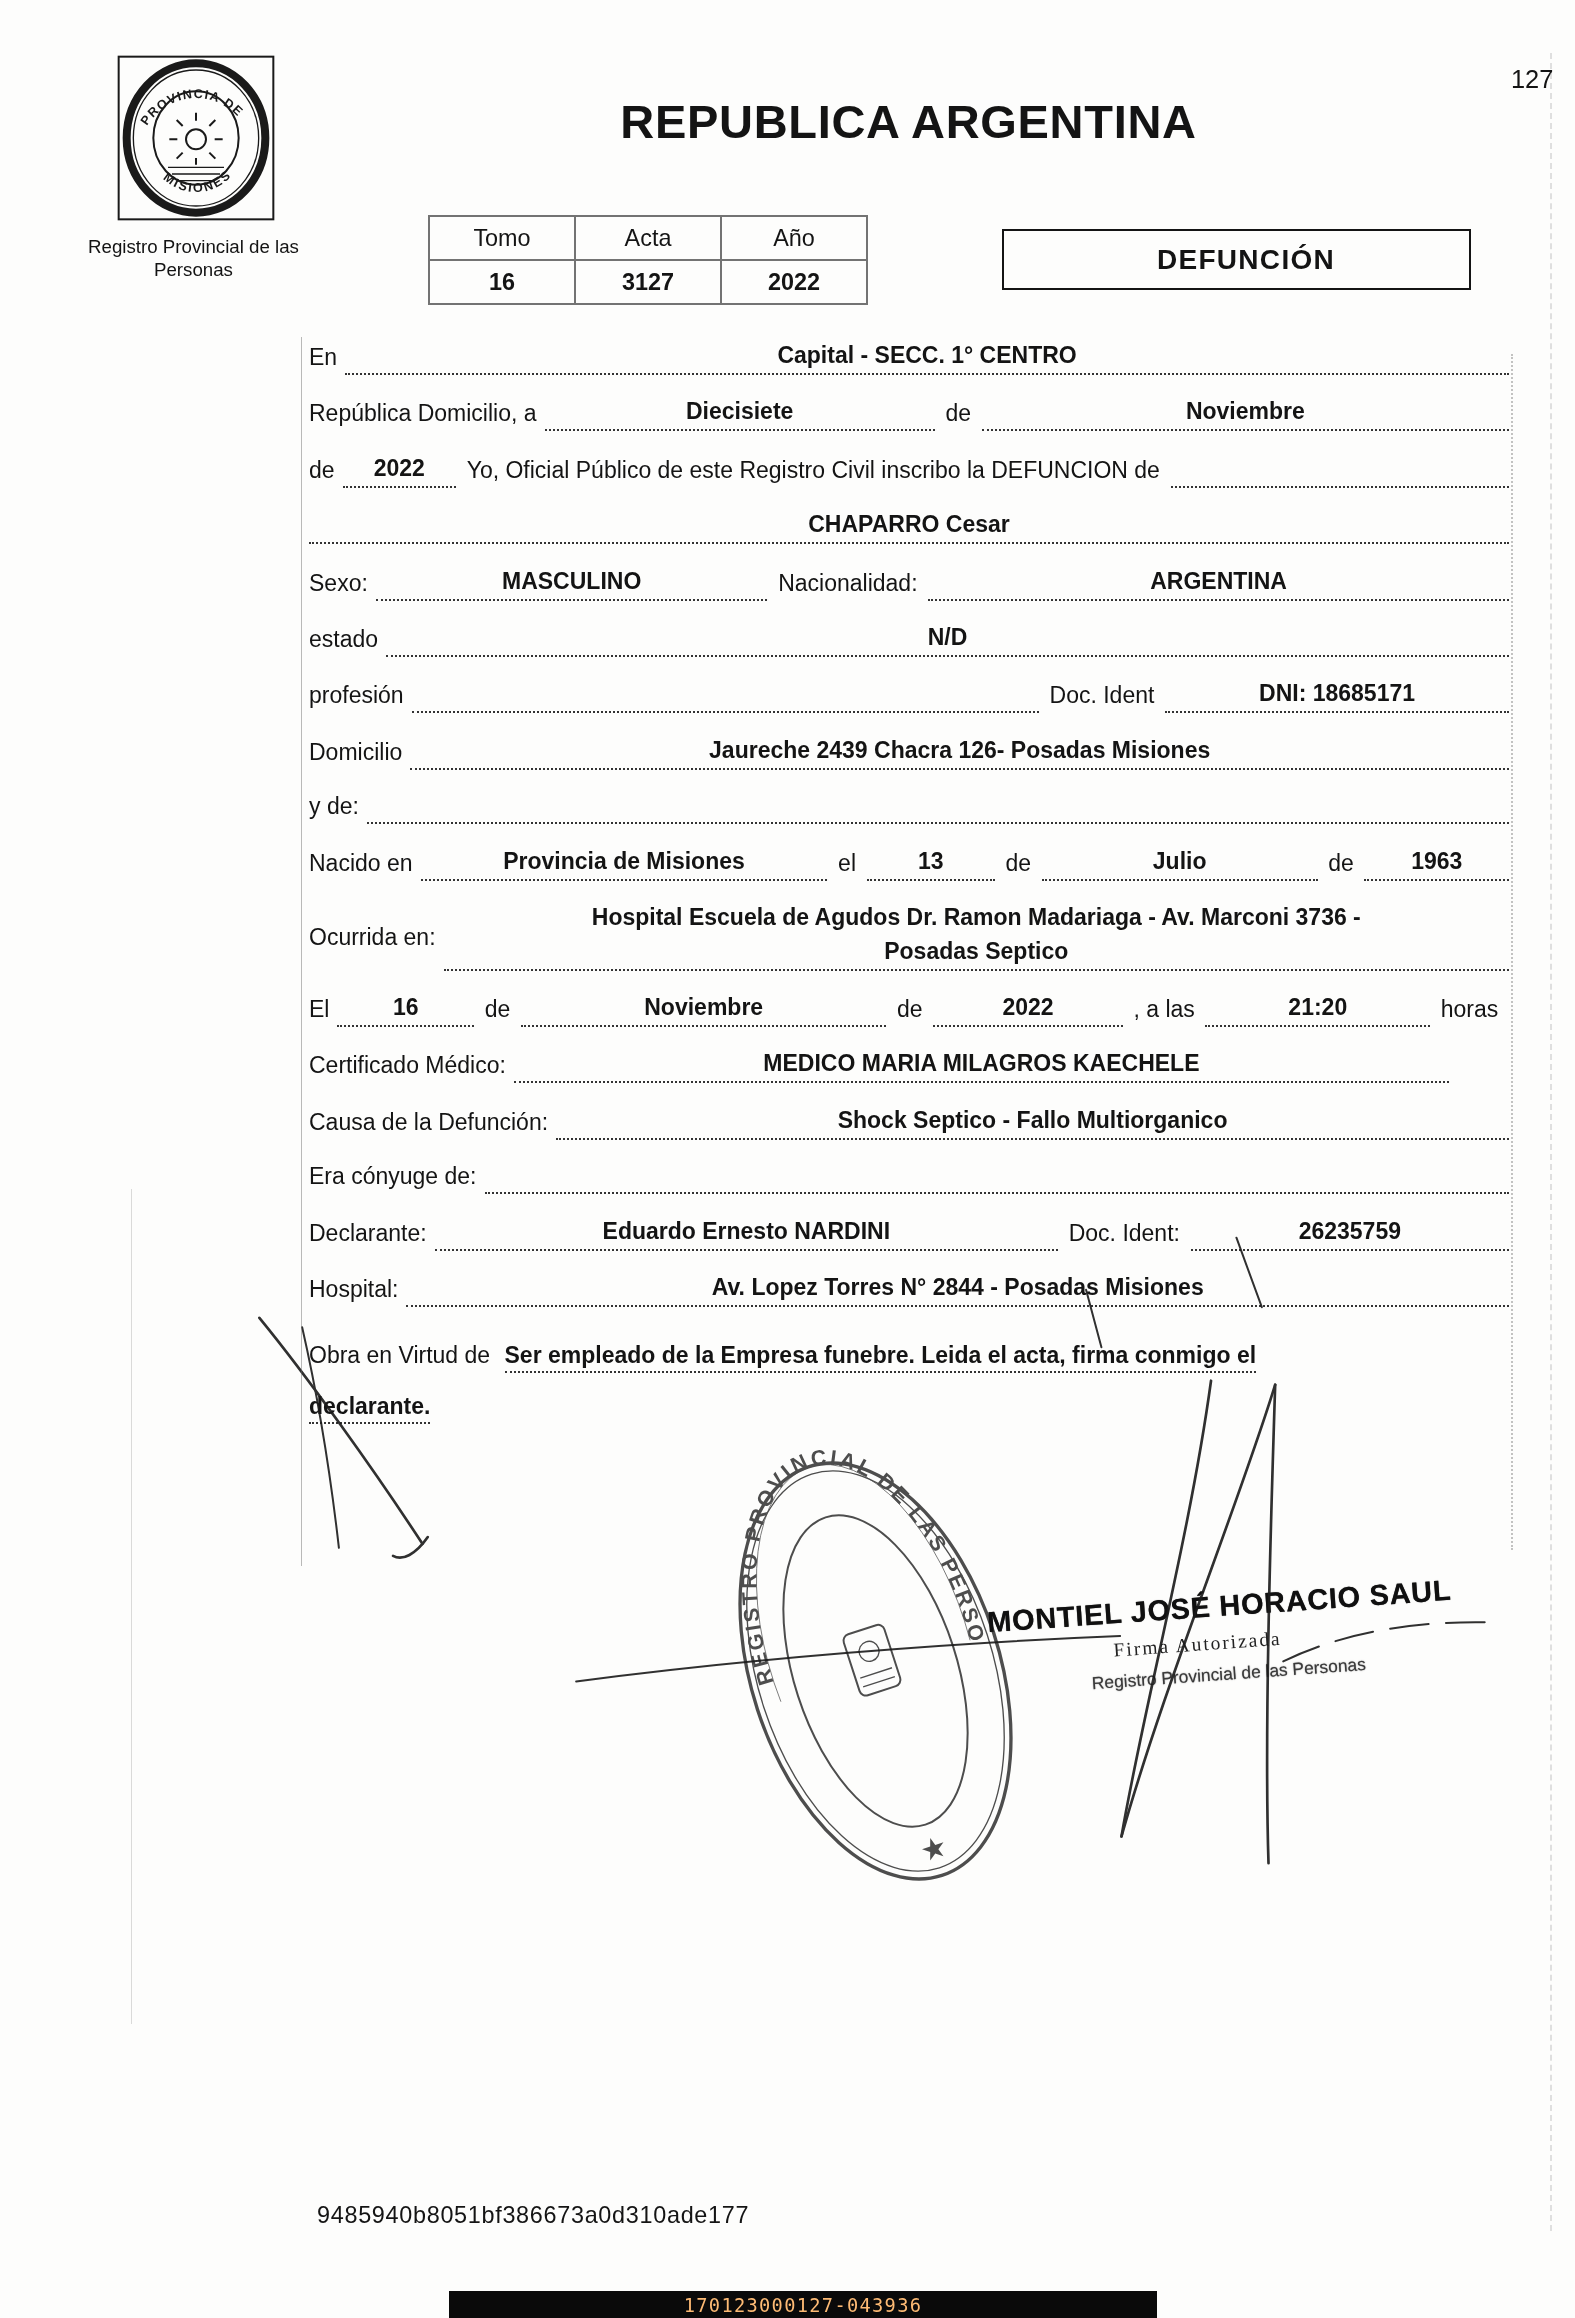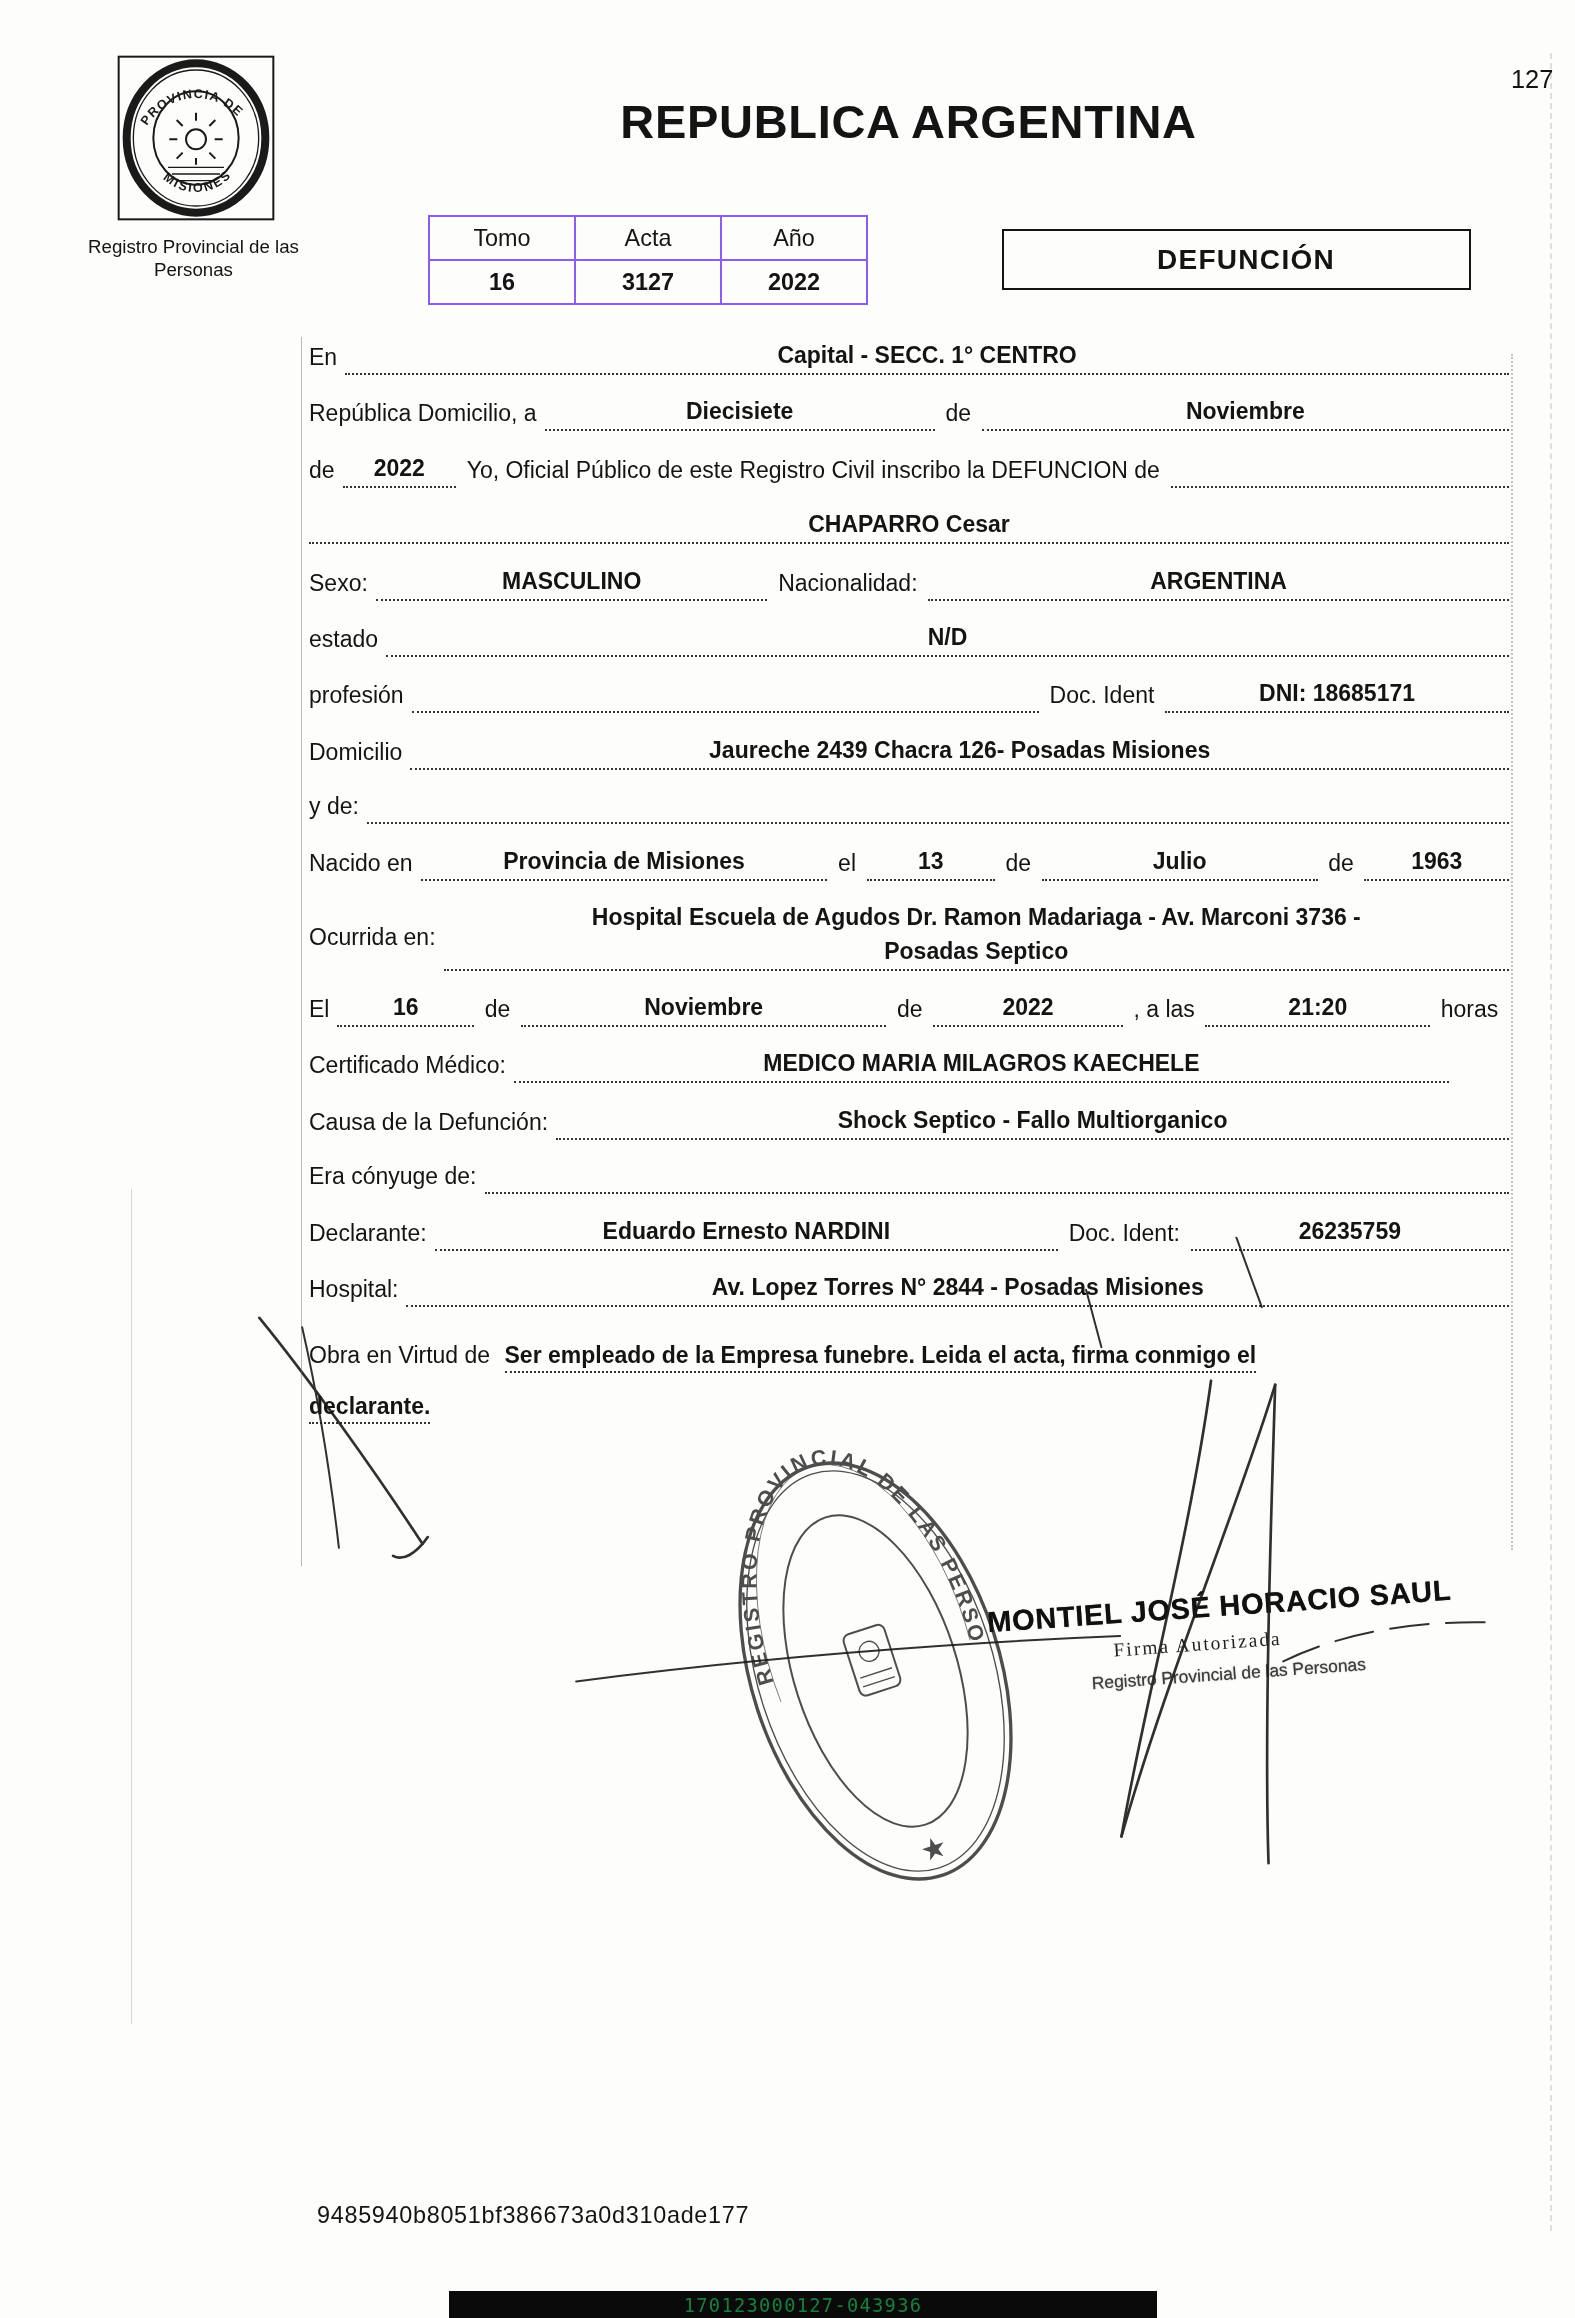--- a/index.html
+++ b/index.html
@@ -10,21 +10,21 @@
     font-family:"Liberation Sans",sans-serif;
     color:#141414;
     overflow:hidden;
   }
   
   .page-number{position:absolute;left:1463px;top:65px;font-size:25.4px;margin-left:48px;}
   .logo-box{position:absolute;left:112px;top:48px;width:168px;height:179px;display:flex;align-items:center;justify-content:center;}
   .logo-caption{position:absolute;left:80px;top:235px;width:227px;text-align:center;font-size:18.7px;line-height:23px;}
   .doc-title{position:absolute;left:307px;top:94px;width:1203px;text-align:center;font-size:47px;font-weight:bold;letter-spacing:0.7px;}
   .record-table{position:absolute;left:428px;top:215px;border-collapse:collapse;}
-  .record-table td{border:2px solid #8b5cf6;width:142px;height:40px;text-align:center;font-size:23.4px;}
+  .record-table td{border:2px solid #737373;width:142px;height:40px;text-align:center;font-size:23.4px;}
   .record-table .vals td{font-weight:bold;}
   .defuncion-box{position:absolute;left:1002px;top:229px;width:446px;height:57px;border:2px solid #141414;
     display:flex;align-items:center;justify-content:center;font-size:28px;font-weight:bold;letter-spacing:1.3px;padding-left:19px;}
   
   .form{position:absolute;left:309px;top:342px;width:1200px;}
   .row{display:flex;align-items:flex-end;margin-bottom:23.4px;font-size:23px;}
   .lbl{white-space:nowrap;padding:0 8px 4px 0;}
   .mid{white-space:nowrap;padding:0 10.7px 4px;}
   .val{border-bottom:2px dotted #333;text-align:center;font-weight:bold;padding:0 6.7px 4px;min-width:27px;}
   .f1{flex:1;} .f07{flex:.7;} .f08{flex:.8;} .f12{flex:1.2;} .f13{flex:1.3;} .f14{flex:1.4;}
@@ -38,21 +38,21 @@
   .val-inline{font-weight:bold;border-bottom:2px dotted #333;padding-bottom:2.7px;}
   
   .stamp{position:absolute;left:732px;top:1427px;}
   .signature{position:absolute;left:989px;top:1590px;transform:rotate(-4deg);}
   .sig-name{font-size:29px;font-weight:bold;letter-spacing:0.7px;color:#101010;text-shadow:0 0 0.7px #333;}
   .sig-role{margin:9.4px 0 0 124px;font-family:"Liberation Serif",serif;font-size:19.4px;letter-spacing:2px;color:#222;}
   .sig-org{margin:9.4px 0 0 100px;font-size:17.4px;color:#3a3a3a;text-shadow:0 0 1.3px #777;}
   
   .hash{position:absolute;left:317px;top:2202px;font-size:23.4px;letter-spacing:0.7px;}
   .footer-bar{position:absolute;left:449px;top:2291px;width:708px;height:28px;background:#0a0a0a;
-    display:flex;align-items:center;justify-content:center;color:#15803d;
+    display:flex;align-items:center;justify-content:center;color:#fdba74;
     font-family:"DejaVu Sans Mono",monospace;font-size:18.7px;letter-spacing:1.3px;}
   
   .vline-left{position:absolute;left:301px;top:337px;width:1.3px;height:1229px;background:#666;opacity:.45;}
   .vline-left2{position:absolute;left:131px;top:1189px;width:1.3px;height:835px;background:#999;opacity:.35;}
   .vline-right{position:absolute;left:1511px;top:354px;height:1196px;border-left:2px dotted #888;opacity:.5;}
   .vline-edge{position:absolute;left:1550px;top:53px;height:2178px;border-left:2px dashed #aaa;opacity:.35;}
   .ink{position:absolute;left:0;top:0;pointer-events:none;}
 </style>
 </head>
 <body>

